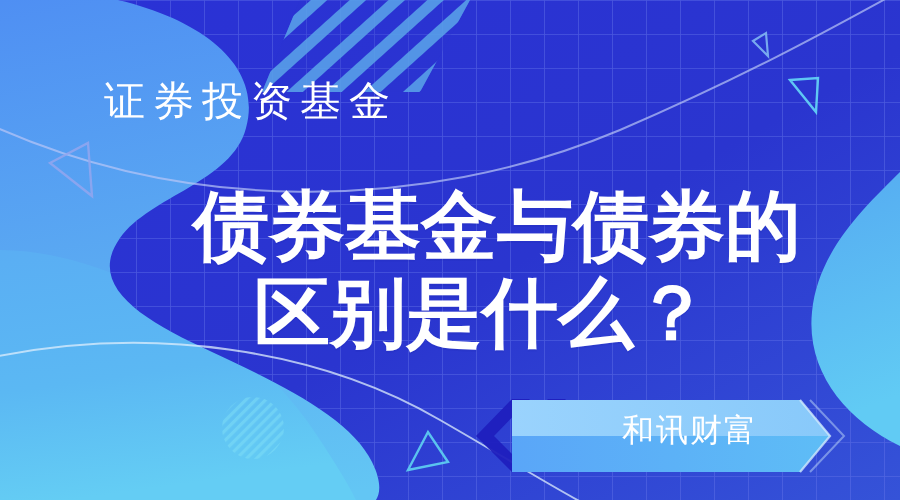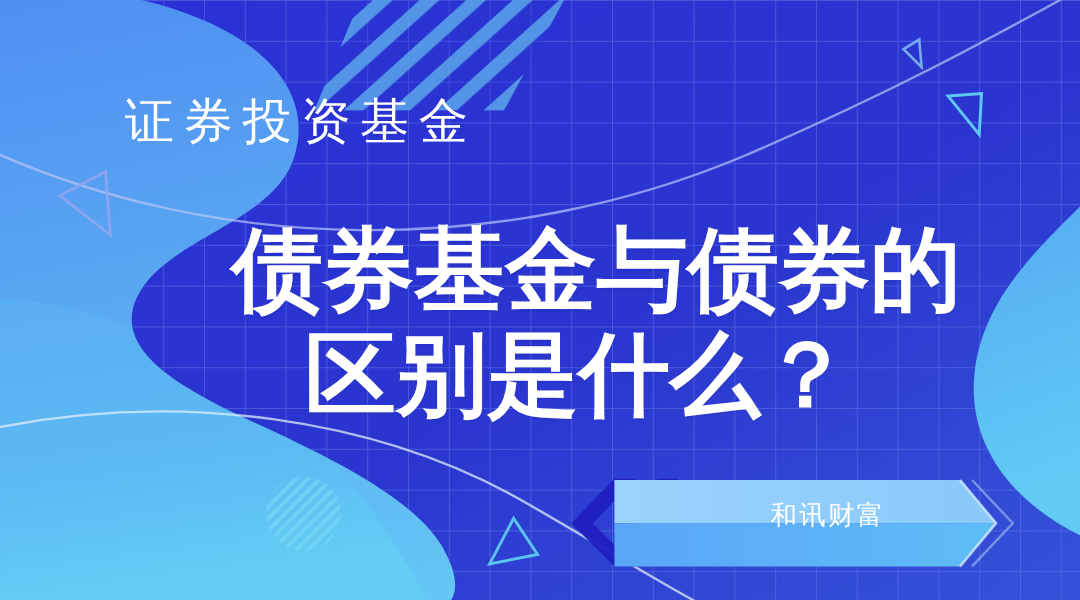--- a/index.html
+++ b/index.html
@@ -61,21 +61,21 @@
     text-shadow: 0 2px 0 rgba(20,30,160,0.10);
   }
   #title-line-1 { margin-left: 4px; }
   #title-line-2 { margin-left: -26px; }
   #banner-label {
     position: absolute;
     left: 560px;
     top: 409px;
     width: 260px;
     text-align: center;
-    font-size: 22px;
+    font-size: 32px;
     line-height: 42px;
     font-weight: 400;
     color: #ffffff;
     letter-spacing: 2px;
     white-space: nowrap;
   }
 </style>
 </head>
 <body>
 

